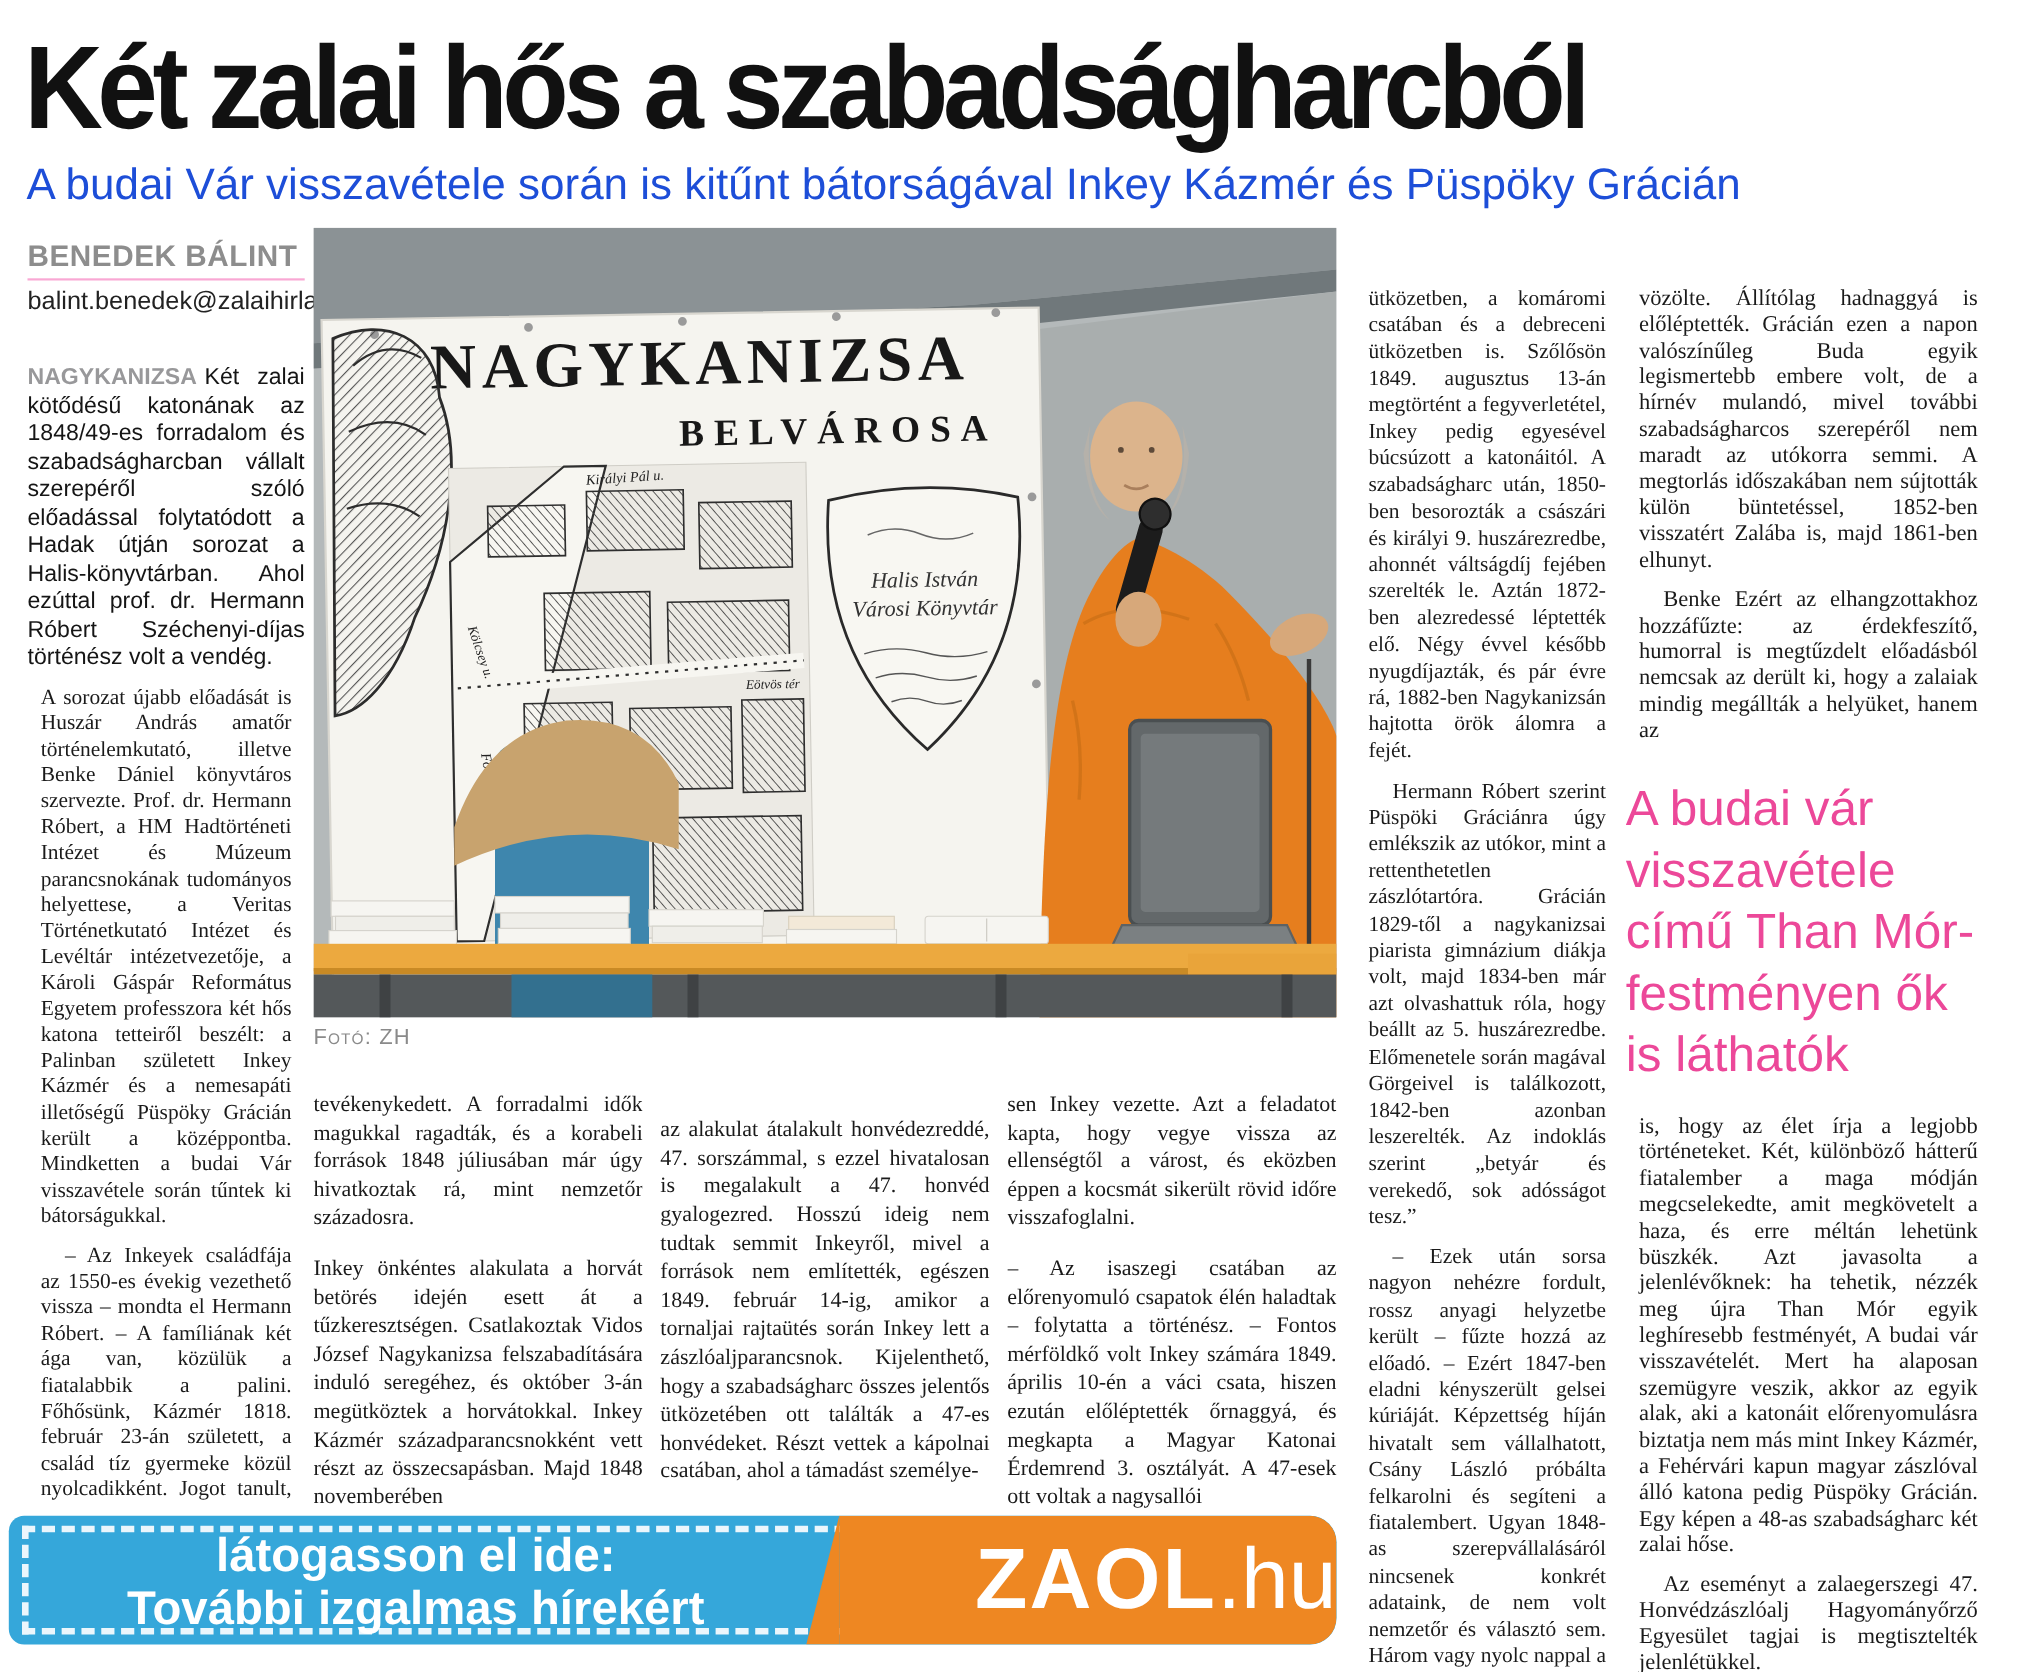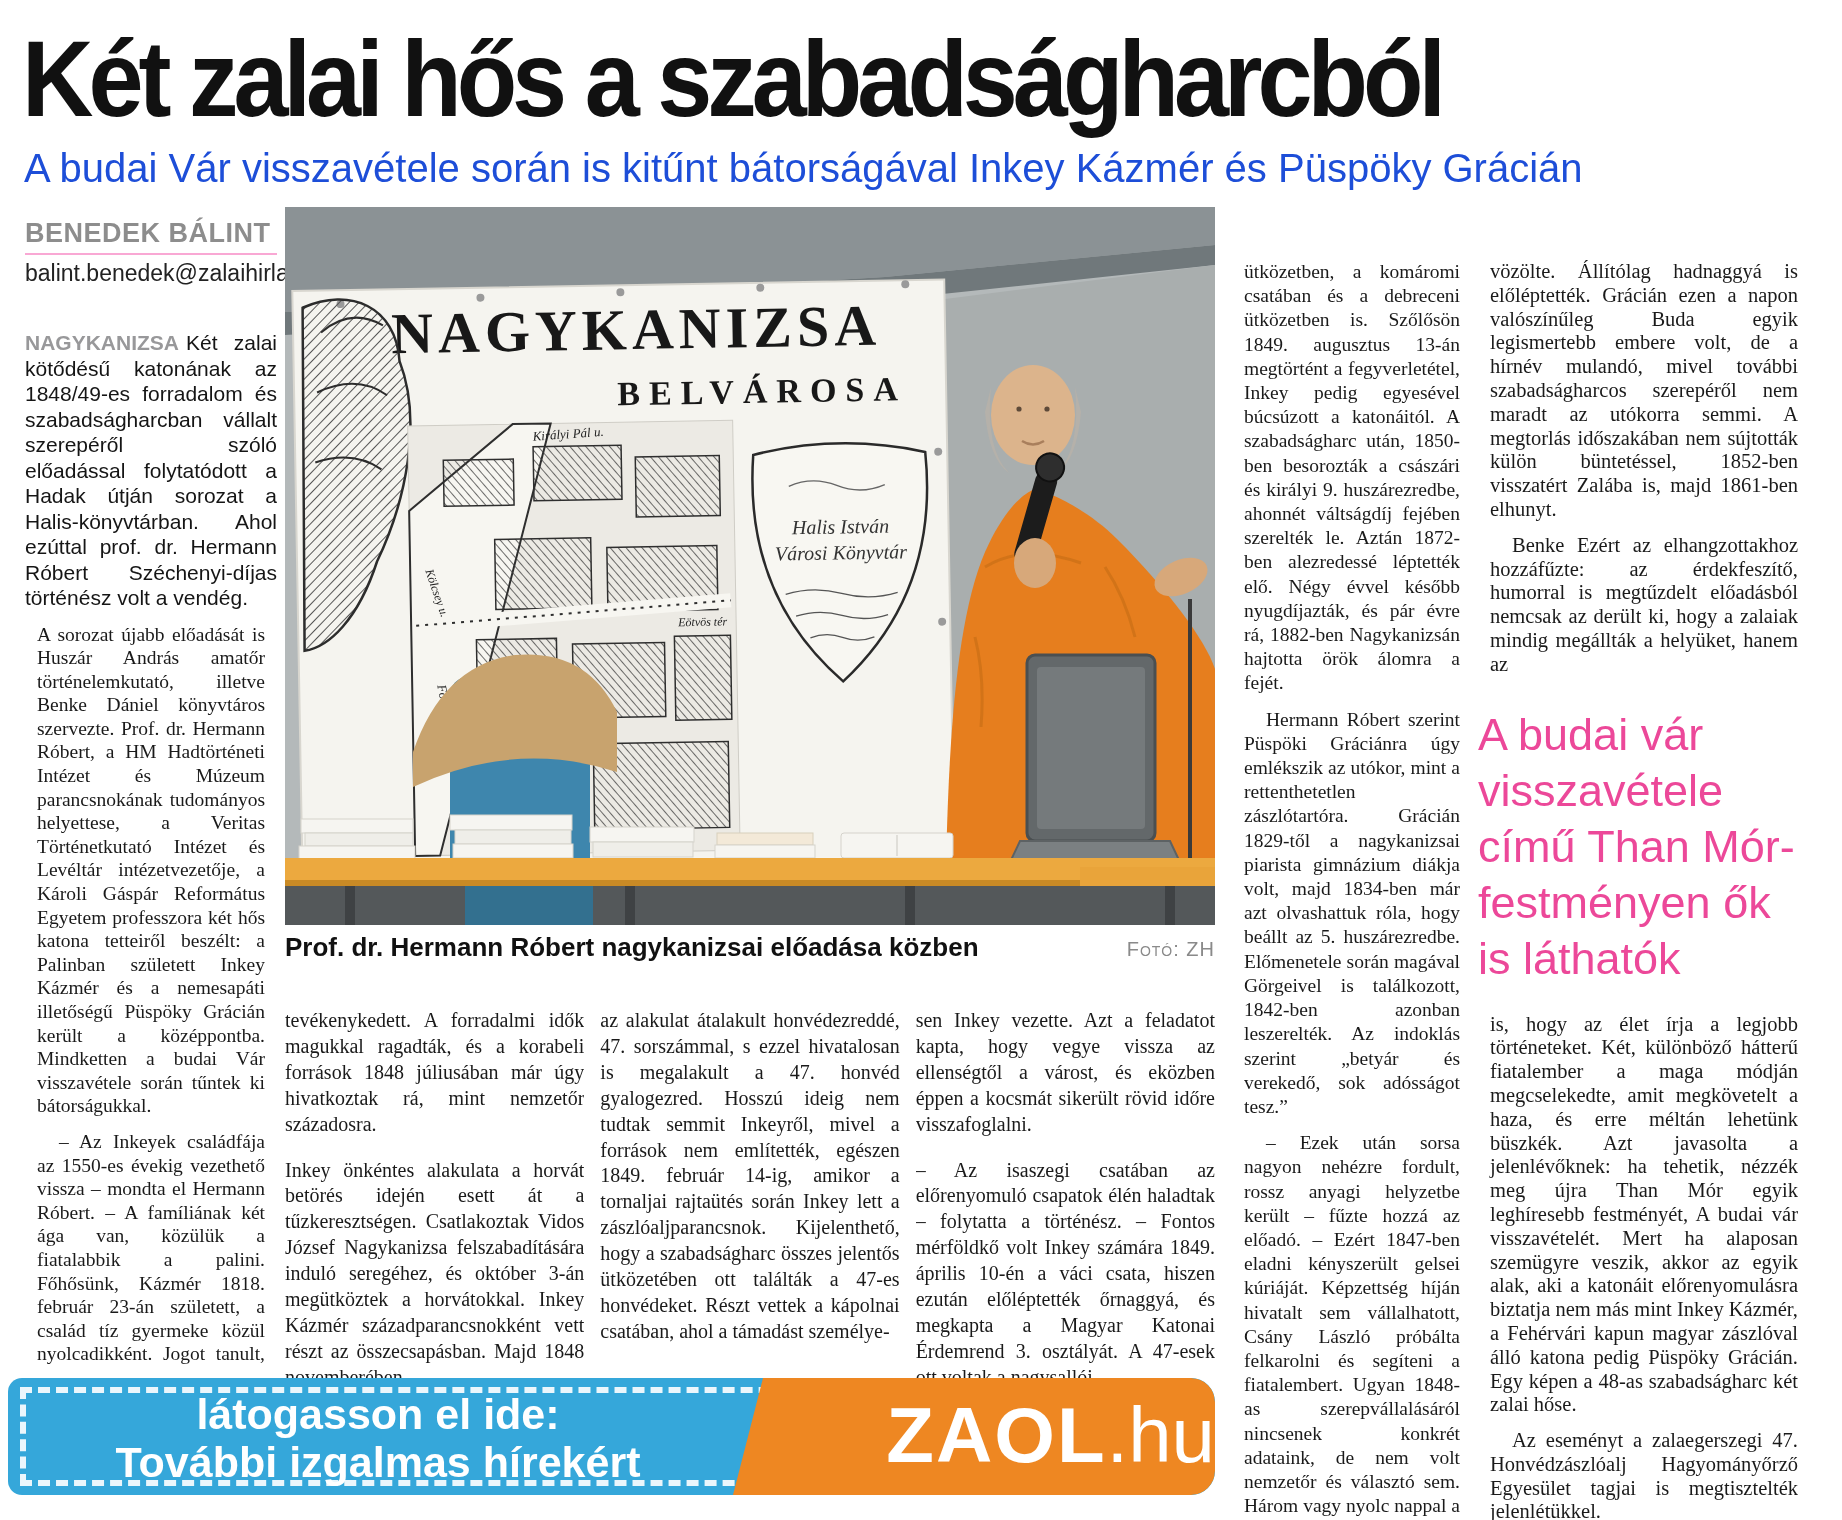--- a/index.html
+++ b/index.html
@@ -17,21 +17,21 @@
     border-bottom:2px solid #f9a8d4;padding-bottom:4px;}
   .email{font-size:23px;color:#222;padding-top:5px;}
   
   .col{position:absolute;text-align:justify;overflow:hidden;}
   .col p{margin:12px;hyphens:auto;}
   .col p.ind{text-indent:22px;}
   .col1{left:25px;top:330px;width:252px;height:1035px;font-size:19.5px;line-height:23.6px;}
   .lead{font-family:"Liberation Sans",sans-serif;font-size:21px;line-height:25.5px;
         color:#151515;margin:0 0 12px 0 !important;text-align:justify;}
   .loctag{color:#98989a;font-weight:700;margin-right:7px;}
-  .cols234{position:absolute;left:285px;top:988px;width:930px;height:390px;display:flex;gap:16px;}
+  .cols234{position:absolute;left:285px;top:988px;width:930px;height:390px;display:flex;gap:16px;align-items:center;}
   .cols234 .sub{flex:1;text-align:justify;overflow:hidden;font-size:20px;line-height:25.9px;}
   .col5{left:1232px;top:248px;width:240px;height:1270px;font-size:19.5px;line-height:24.2px;}
   .col6{left:1478px;top:248px;width:332px;height:1272px;font-size:20.5px;line-height:23.8px;}
   
   .pullquote{font-family:"Liberation Sans",sans-serif;color:#ec4899;font-size:45px;
     line-height:56px;text-align:left;margin:30px 0 26px 0 !important;text-indent:0 !important;}
   
   .photowrap{position:absolute;left:285px;top:207px;width:930px;height:718px;}
   .captionrow{position:absolute;left:285px;top:932px;width:930px;display:flex;
     justify-content:space-between;align-items:baseline;font-family:"Liberation Sans",sans-serif;}
@@ -189,21 +189,20 @@
         <rect x="180" y="679" width="128" height="39" fill="#33708f"></rect>
         <rect x="60" y="679" width="10" height="39" fill="#3f4244"></rect>
         <rect x="340" y="679" width="10" height="39" fill="#3f4244"></rect>
         <rect x="620" y="679" width="10" height="39" fill="#3f4244"></rect>
         <rect x="880" y="679" width="10" height="39" fill="#3f4244"></rect>
       </g>
     </svg>
   </div>
 
   <div class="captionrow">
-    <span class="caption">Prof. dr. Hermann Róbert nagykanizsai előadása közben</span>
     <span class="credit">Fotó: ZH</span>
   </div>
 
   <div class="cols234">
     <div class="sub">
       <p>tevékenykedett. A forradalmi idők magukkal ragadták, és a korabeli források 1848 júliusában már úgy hivatkoztak rá, mint nemzetőr századosra.</p>
       <p class="ind">Inkey önkéntes alakulata a horvát betörés idején esett át a tűzkeresztségen. Csatlakoztak Vidos József Nagykanizsa felszabadítására induló seregéhez, és október 3-án megütköztek a horvátokkal. Inkey Kázmér századparancsnokként vett részt az összecsapásban. Majd 1848 novemberében</p>
     </div>
     <div class="sub">
       <p>az alakulat átalakult honvédezreddé, 47. sorszámmal, s ezzel hivatalosan is megalakult a 47. honvéd gyalogezred. Hosszú ideig nem tudtak semmit Inkeyről, mivel a források nem említették, egészen 1849. február 14-ig, amikor a tornaljai rajtaütés során Inkey lett a zászlóaljparancsnok. Kijelenthető, hogy a szabadságharc összes jelentős ütközetében ott találták a 47-es honvédeket. Részt vettek a kápolnai csatában, ahol a támadást személye-</p>

